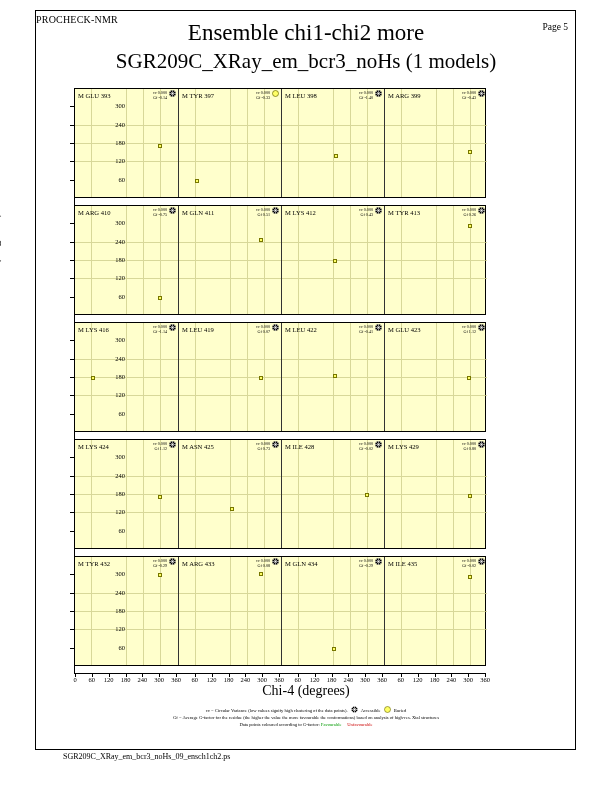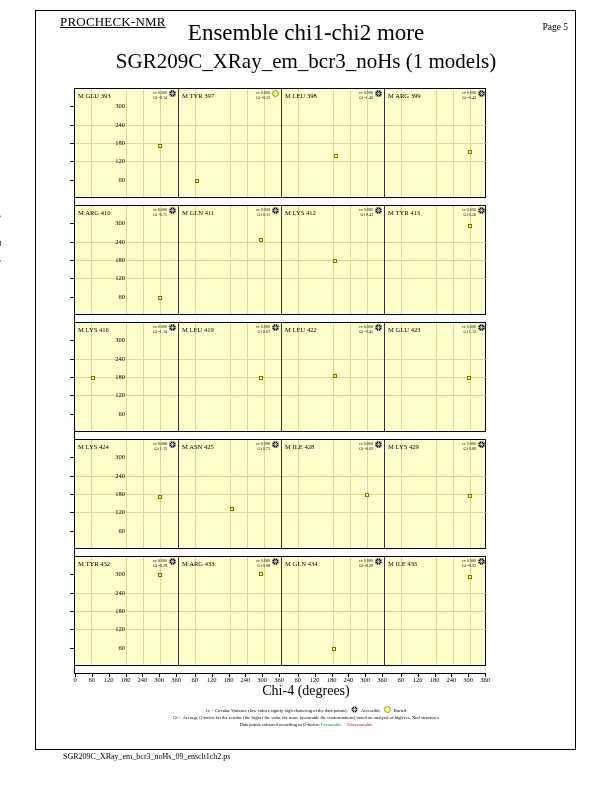--- a/index.html
+++ b/index.html
@@ -10,24 +10,23 @@
     color:#000;
     position:relative;
     overflow:hidden;
   }
   .page-border{
     position:absolute;left:35px;top:10px;width:541px;height:740px;
     border:1px solid #000;
     box-sizing:border-box;
   }
   .header-label{
-    position:absolute;left:60px;top:14px;
-    font-size:13px;font-family:"Liberation Serif", serif;
+    position:absolute;left:36px;top:14px;
+    font-size:10px;font-family:"Liberation Serif", serif;
     letter-spacing:0.2px;
-    text-decoration:underline;
   }
   .page-num{
     position:absolute;right:44px;top:22px;
     font-size:9.5px;
   }
   .title1{
     position:absolute;left:0;right:0;top:20px;
     text-align:center;font-size:23px;
   }
   .title2{

